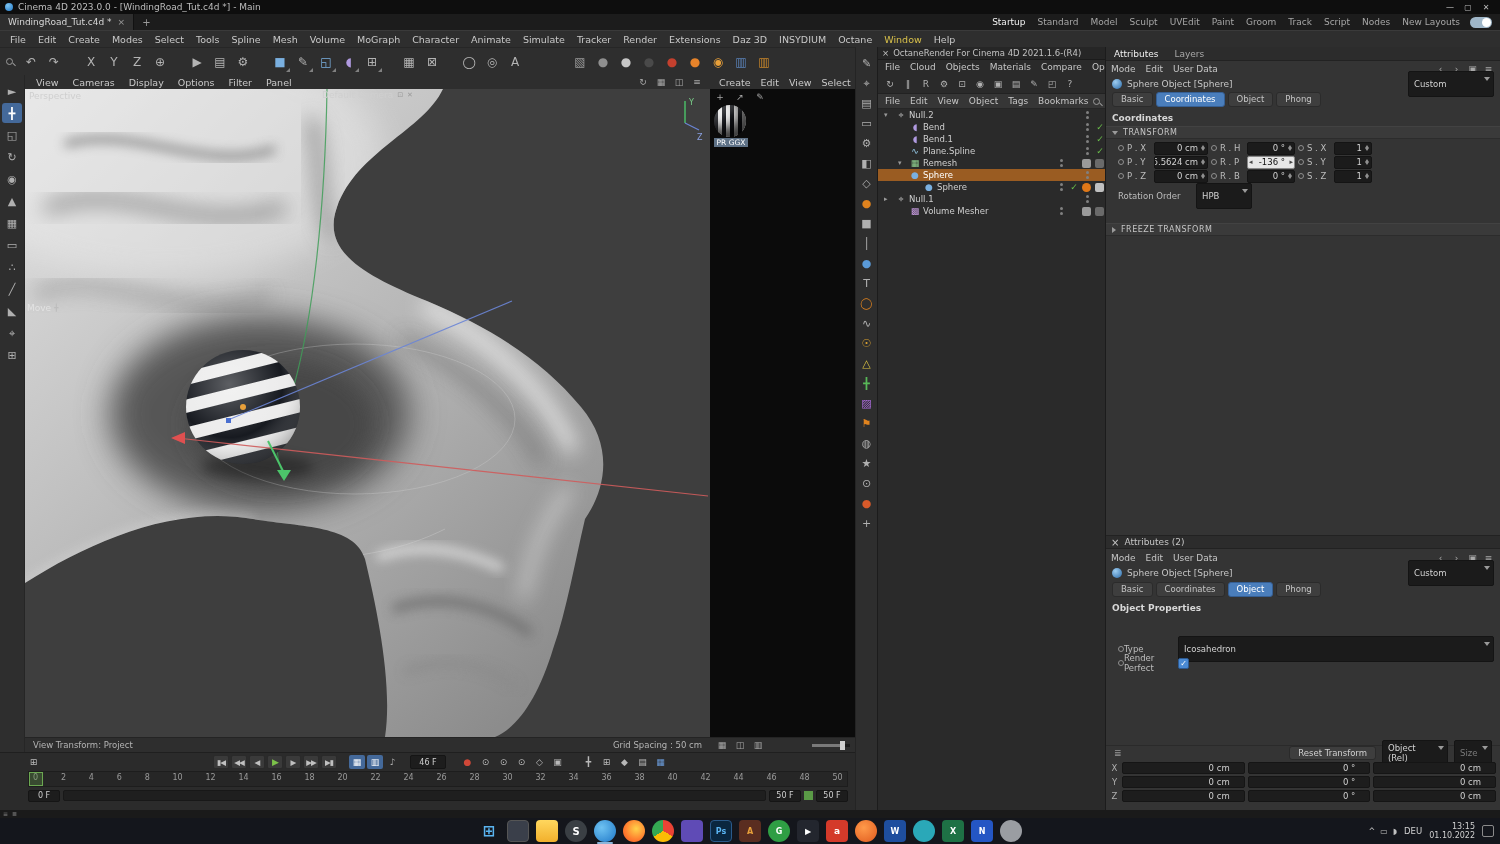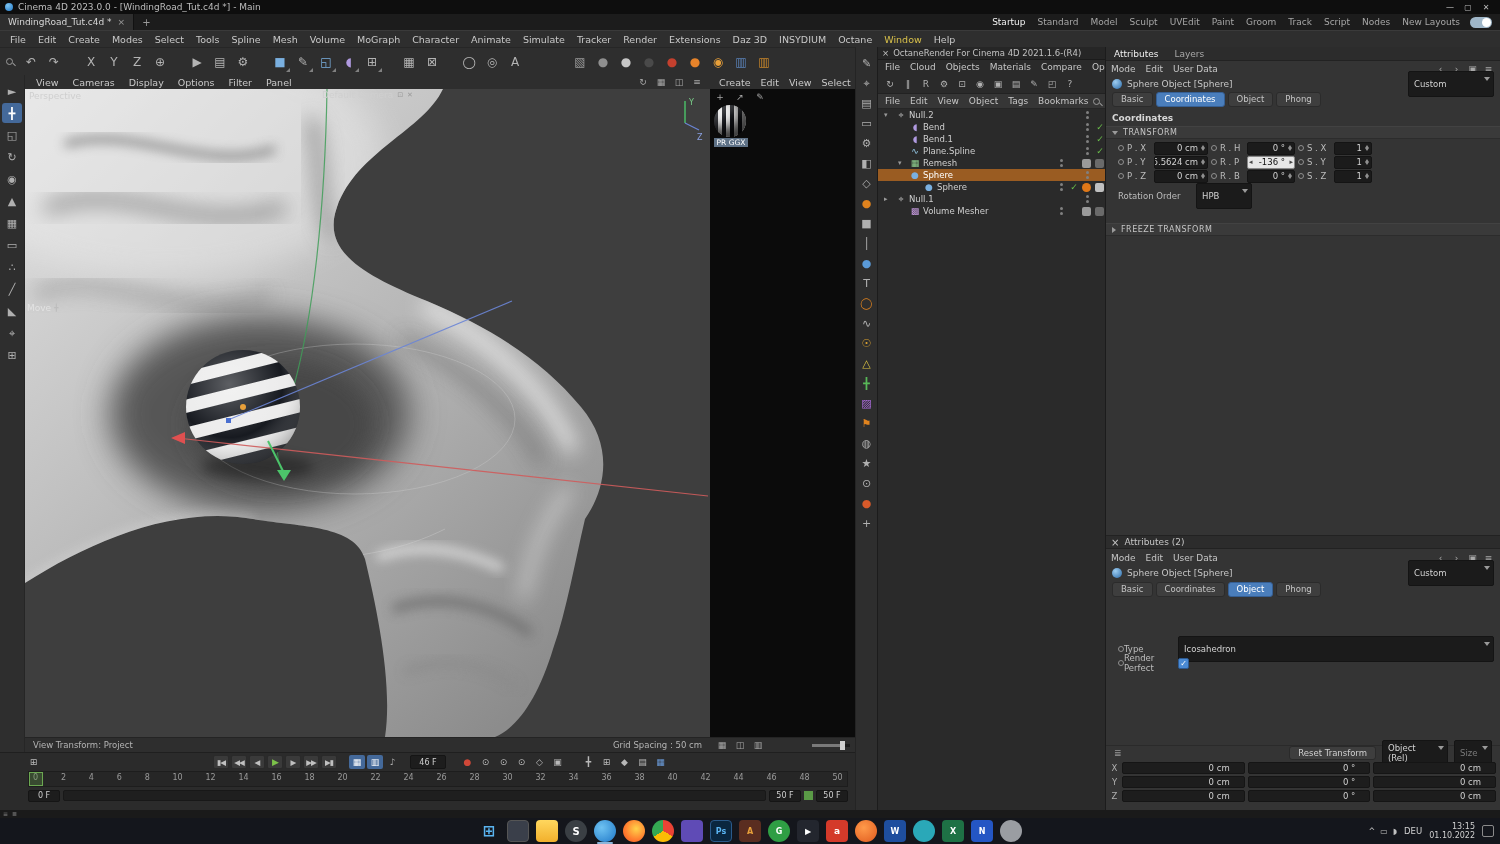--- a/index.html
+++ b/index.html
@@ -733,20 +733,21 @@
     </div>
 
     <div class="rsec atabs" style="top:535px">
 
     <span class="atab" data-variant="">Basic</span>
         <span class="atab" data-variant="">Coordinates</span>
         <span class="atab" data-variant="active">Object</span>
         <span class="atab" data-variant="">Phong</span>
       </div>
 
+    <div class="rsec secttl" style="top:552px">Object Properties</div>
 
     <div class="rsec prow" style="top:595px">
       <span class="adot"></span>
       <span class="plab">Type</span>
       <span class="dd" style="flex:1">
           <span>Icosahedron</span>
         </span>
     </div>
     <div class="rsec prow" style="top:609px">
       <span class="adot"></span>

